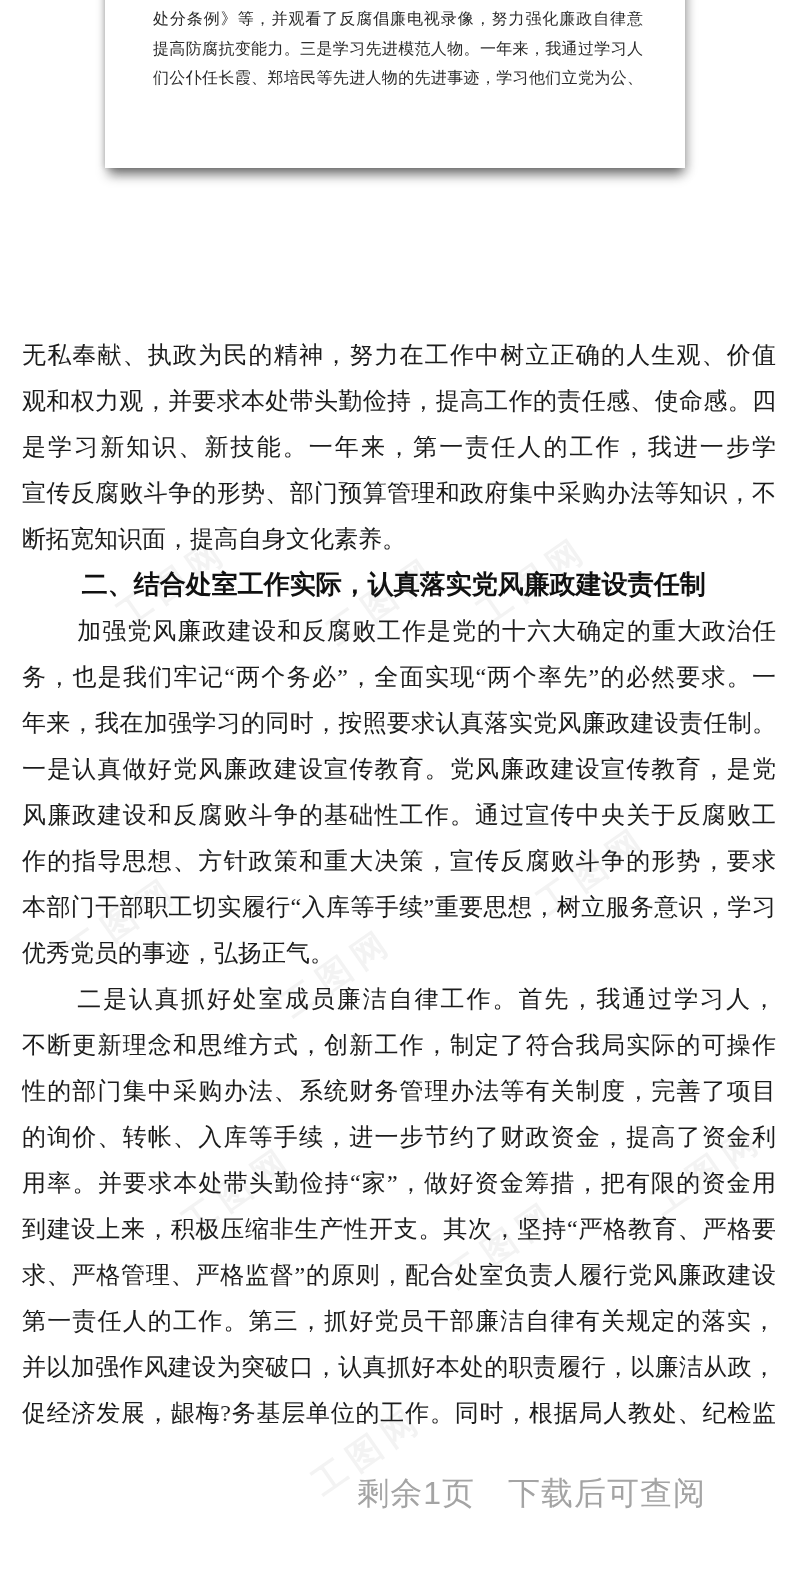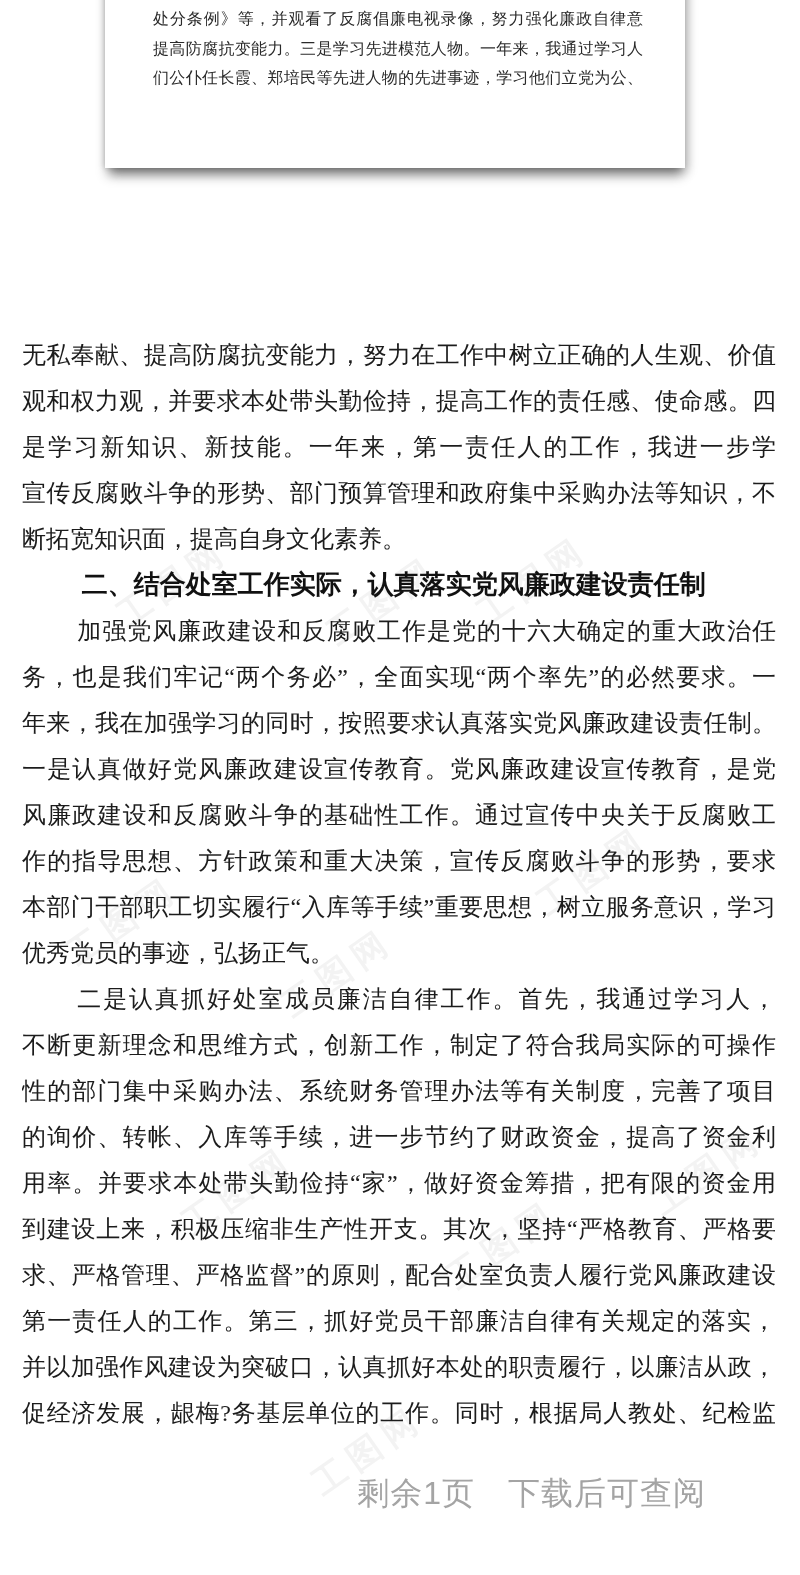--- a/index.html
+++ b/index.html
@@ -108,21 +108,21 @@
 
   <div class="card">
     <div class="card-text">
         <div class="card-line">处分条例》等，并观看了反腐倡廉电视录像，努力强化廉政自律意识，</div>
         <div class="card-line">提高防腐抗变能力。三是学习先进模范人物。一年来，我通过学习人</div>
         <div class="card-line">们公仆任长霞、郑培民等先进人物的先进事迹，学习他们立党为公、</div>
       </div>
   </div>
 
   <div class="body">
-      <div class="line">无私奉献、提高防腐抗变能力，努力在工作中树立正确的人生观、价值</div>
+      <div class="line">无私奉献、执政为民的精神，努力在工作中树立正确的人生观、价值</div>
       <div class="line">观和权力观，并要求本处带头勤俭持，提高工作的责任感、使命感。四</div>
       <div class="line">是学习新知识、新技能。一年来，第一责任人的工作，我进一步学</div>
       <div class="line">宣传反腐败斗争的形势、部门预算管理和政府集中采购办法等知识，不</div>
       <div class="line no-justify">断拓宽知识面，提高自身文化素养。</div>
       <div class="line heading indent no-justify">二、结合处室工作实际，认真落实党风廉政建设责任制</div>
       <div class="line indent">加强党风廉政建设和反腐败工作是党的十六大确定的重大政治任</div>
       <div class="line">务，也是我们牢记“两个务必”，全面实现“两个率先”的必然要求。一</div>
       <div class="line">年来，我在加强学习的同时，按照要求认真落实党风廉政建设责任制。</div>
       <div class="line">一是认真做好党风廉政建设宣传教育。党风廉政建设宣传教育，是党</div>
       <div class="line">风廉政建设和反腐败斗争的基础性工作。通过宣传中央关于反腐败工</div>

